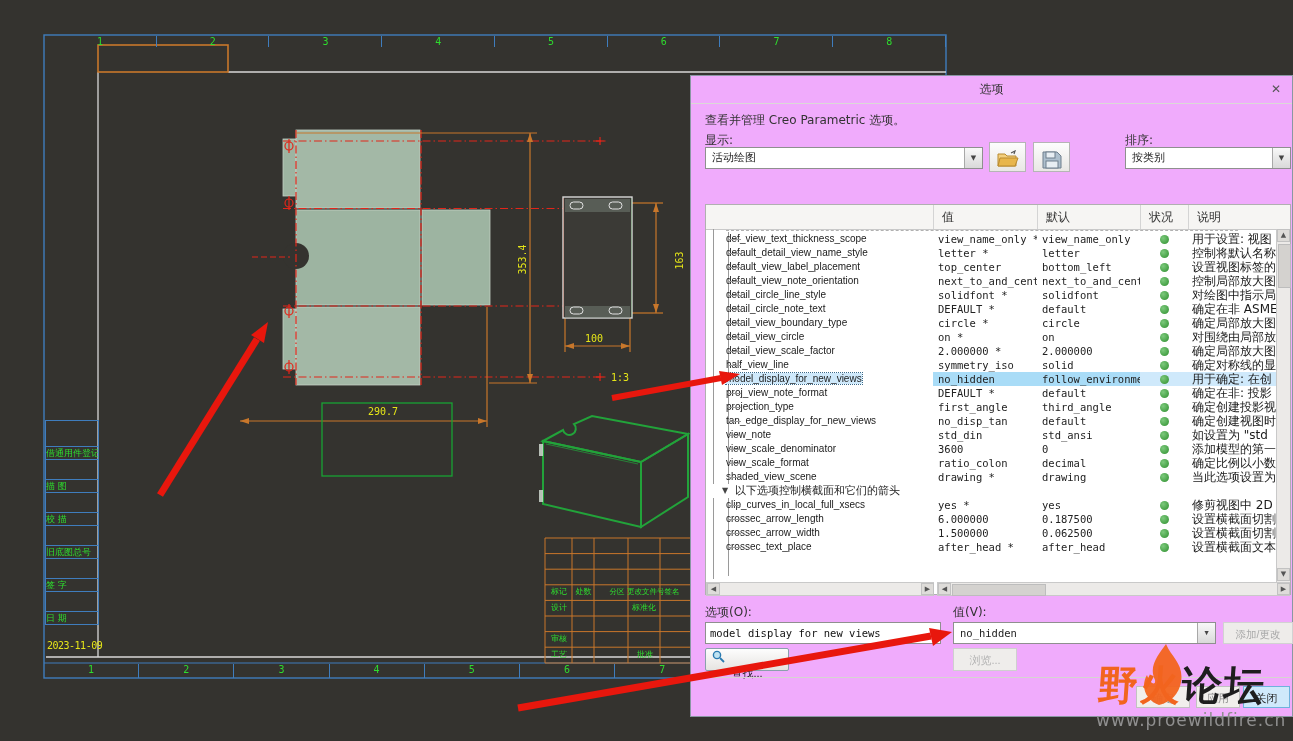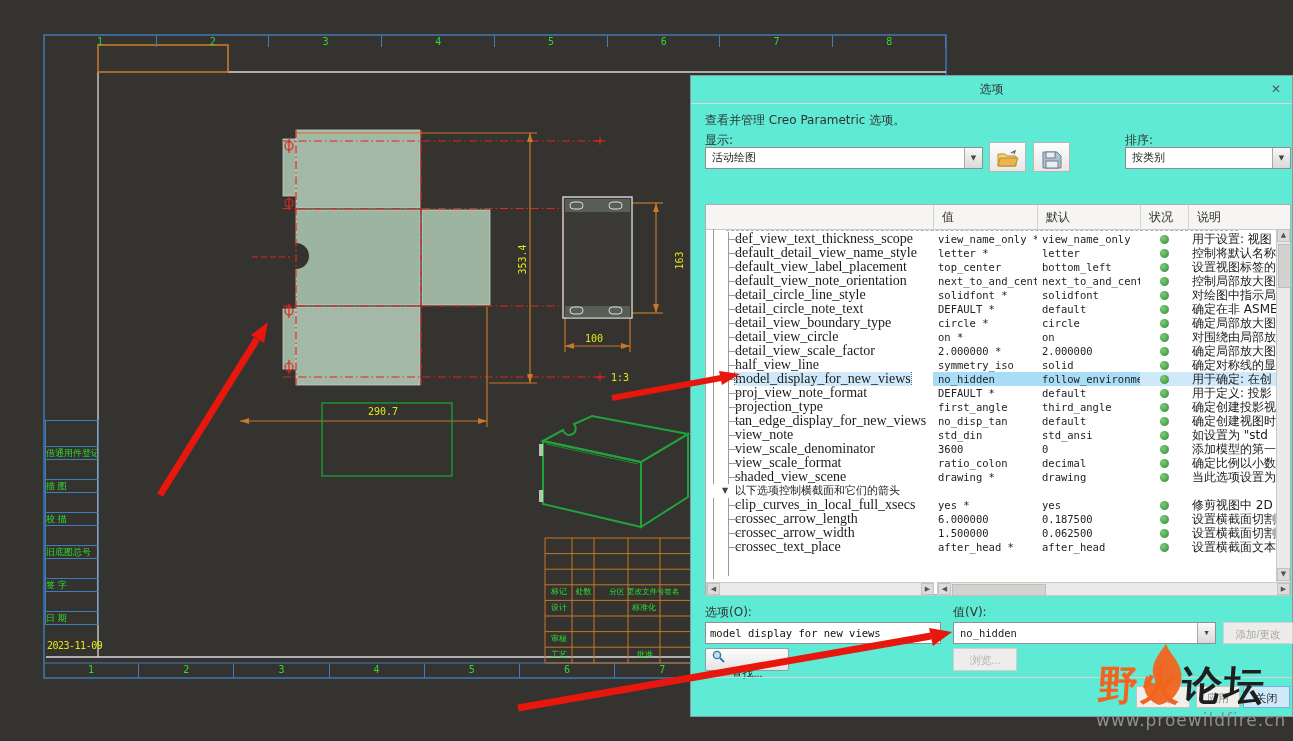--- a/index.html
+++ b/index.html
@@ -29,21 +29,21 @@
   
   .dim{position:absolute;color:#e6e618;font-size:10px;font-family:"DejaVu Sans Mono",monospace;
     z-index:5;white-space:nowrap}
   .dim.rot{transform:rotate(-90deg)}
 
   
   .tb{position:absolute;color:#2edc2e;font-size:8px;text-align:center;white-space:nowrap;
     z-index:5;line-height:10px}
 
   
-  #dialog{position:absolute;left:690px;top:75px;width:603px;height:642px;background:#5eead4;
+  #dialog{position:absolute;left:690px;top:75px;width:603px;height:642px;background:#f0abfc;
     border:1px solid #8a97a3;box-sizing:border-box;z-index:10;font-size:12px}
   #titlebar{position:absolute;left:0;top:0;right:0;height:27px;border-bottom:1px solid #dbd9d6;
     text-align:center;line-height:27px;color:#333}
   #closeBtn{position:absolute;right:8px;top:5px;width:16px;height:16px;line-height:16px;
     text-align:center;color:#555;font-size:12px;font-weight:bold}
   .dlabel{position:absolute;color:#333;font-size:12px}
   .combo{position:absolute;background:#fff;border:1px solid #8f8f8f;box-sizing:border-box;
     font-size:11px;line-height:20px;padding:0 20px 0 6px;white-space:nowrap;overflow:hidden}
   .combo .dd{position:absolute;right:0;top:0;bottom:0;width:17px;
     background:linear-gradient(#f8f8f8,#d9d9d9);border-left:1px solid #a8a8a8;text-align:center;
@@ -56,22 +56,22 @@
   #tbl{position:absolute;left:14px;top:128px;width:586px;height:391px;background:#fff;
     border:1px solid #b0b0b0;box-sizing:border-box}
   #thead{position:absolute;left:0;top:0;right:0;height:24px;background:#f6f5f3;
     border-bottom:1px solid #c9c9c9}
   .th{position:absolute;top:0;height:24px;line-height:24px;font-size:12px;color:#333;
     border-left:1px solid #d4d4d4;padding-left:8px;box-sizing:border-box}
   #tbody{position:absolute;left:0;top:24px;width:572px;height:353px;overflow:hidden;
     padding-top:3px;box-sizing:border-box}
   .trow{position:relative;height:14px;display:flex;line-height:14px;white-space:nowrap}
   .c{overflow:hidden;box-sizing:border-box;height:14px}
-  .c.name{width:227px;padding-left:29px;position:relative;
-    font-family:Liberation Serif, serif;font-size:14px;color:#1a1a1a}
+  .c.name{width:227px;padding-left:20px;position:relative;
+    font-family:Liberation Sans, sans-serif;font-size:10px;color:#1a1a1a}
   .c.val{width:104px;padding-left:5px;font-family:"DejaVu Sans Mono",monospace;font-size:10.5px}
   .c.def{width:103px;padding-left:5px;font-family:"DejaVu Sans Mono",monospace;font-size:10.5px}
   .c.st{width:48px;text-align:center}
   .c.ds{flex:1;padding-left:4px;font-size:12px;color:#1a1a1a}
   .dot{display:inline-block;width:9px;height:9px;border-radius:50%;margin-top:2.5px;
     background:radial-gradient(circle at 35% 35%,#7cc97c,#2e8f2e)}
   .tree{position:absolute;left:22px;top:7px;width:13px;border-top:1px solid #9a9a9a}
   .vline{position:absolute;width:0;border-left:1px solid #9a9a9a;z-index:0}
   .sliver{position:absolute;left:20px;right:40px;top:1px;border-top:1px dashed #888;opacity:.65}
   .trow.cat{padding-left:16px;font-size:11px;color:#222;background:#fff}
@@ -411,21 +411,21 @@
             <div class="c val">no_hidden</div>
             <div class="c def">follow_environme</div>
             <div class="c st"><span class="dot"></span></div>
             <div class="c ds">用于确定: 在创</div>
           </div>
           <div class="trow">
             <div class="c name"><span class="tree"></span><span class="nm">proj_view_note_format</span></div>
             <div class="c val">DEFAULT *</div>
             <div class="c def">default</div>
             <div class="c st"><span class="dot"></span></div>
-            <div class="c ds">用于定义: 投影</div>
+            <div class="c ds">确定在非: 投影</div>
           </div>
           <div class="trow">
             <div class="c name"><span class="tree"></span><span class="nm">projection_type</span></div>
             <div class="c val">first_angle</div>
             <div class="c def">third_angle</div>
             <div class="c st"><span class="dot"></span></div>
             <div class="c ds">确定创建投影视</div>
           </div>
           <div class="trow">
             <div class="c name"><span class="tree"></span><span class="nm">tan_edge_display_for_new_views</span></div>

